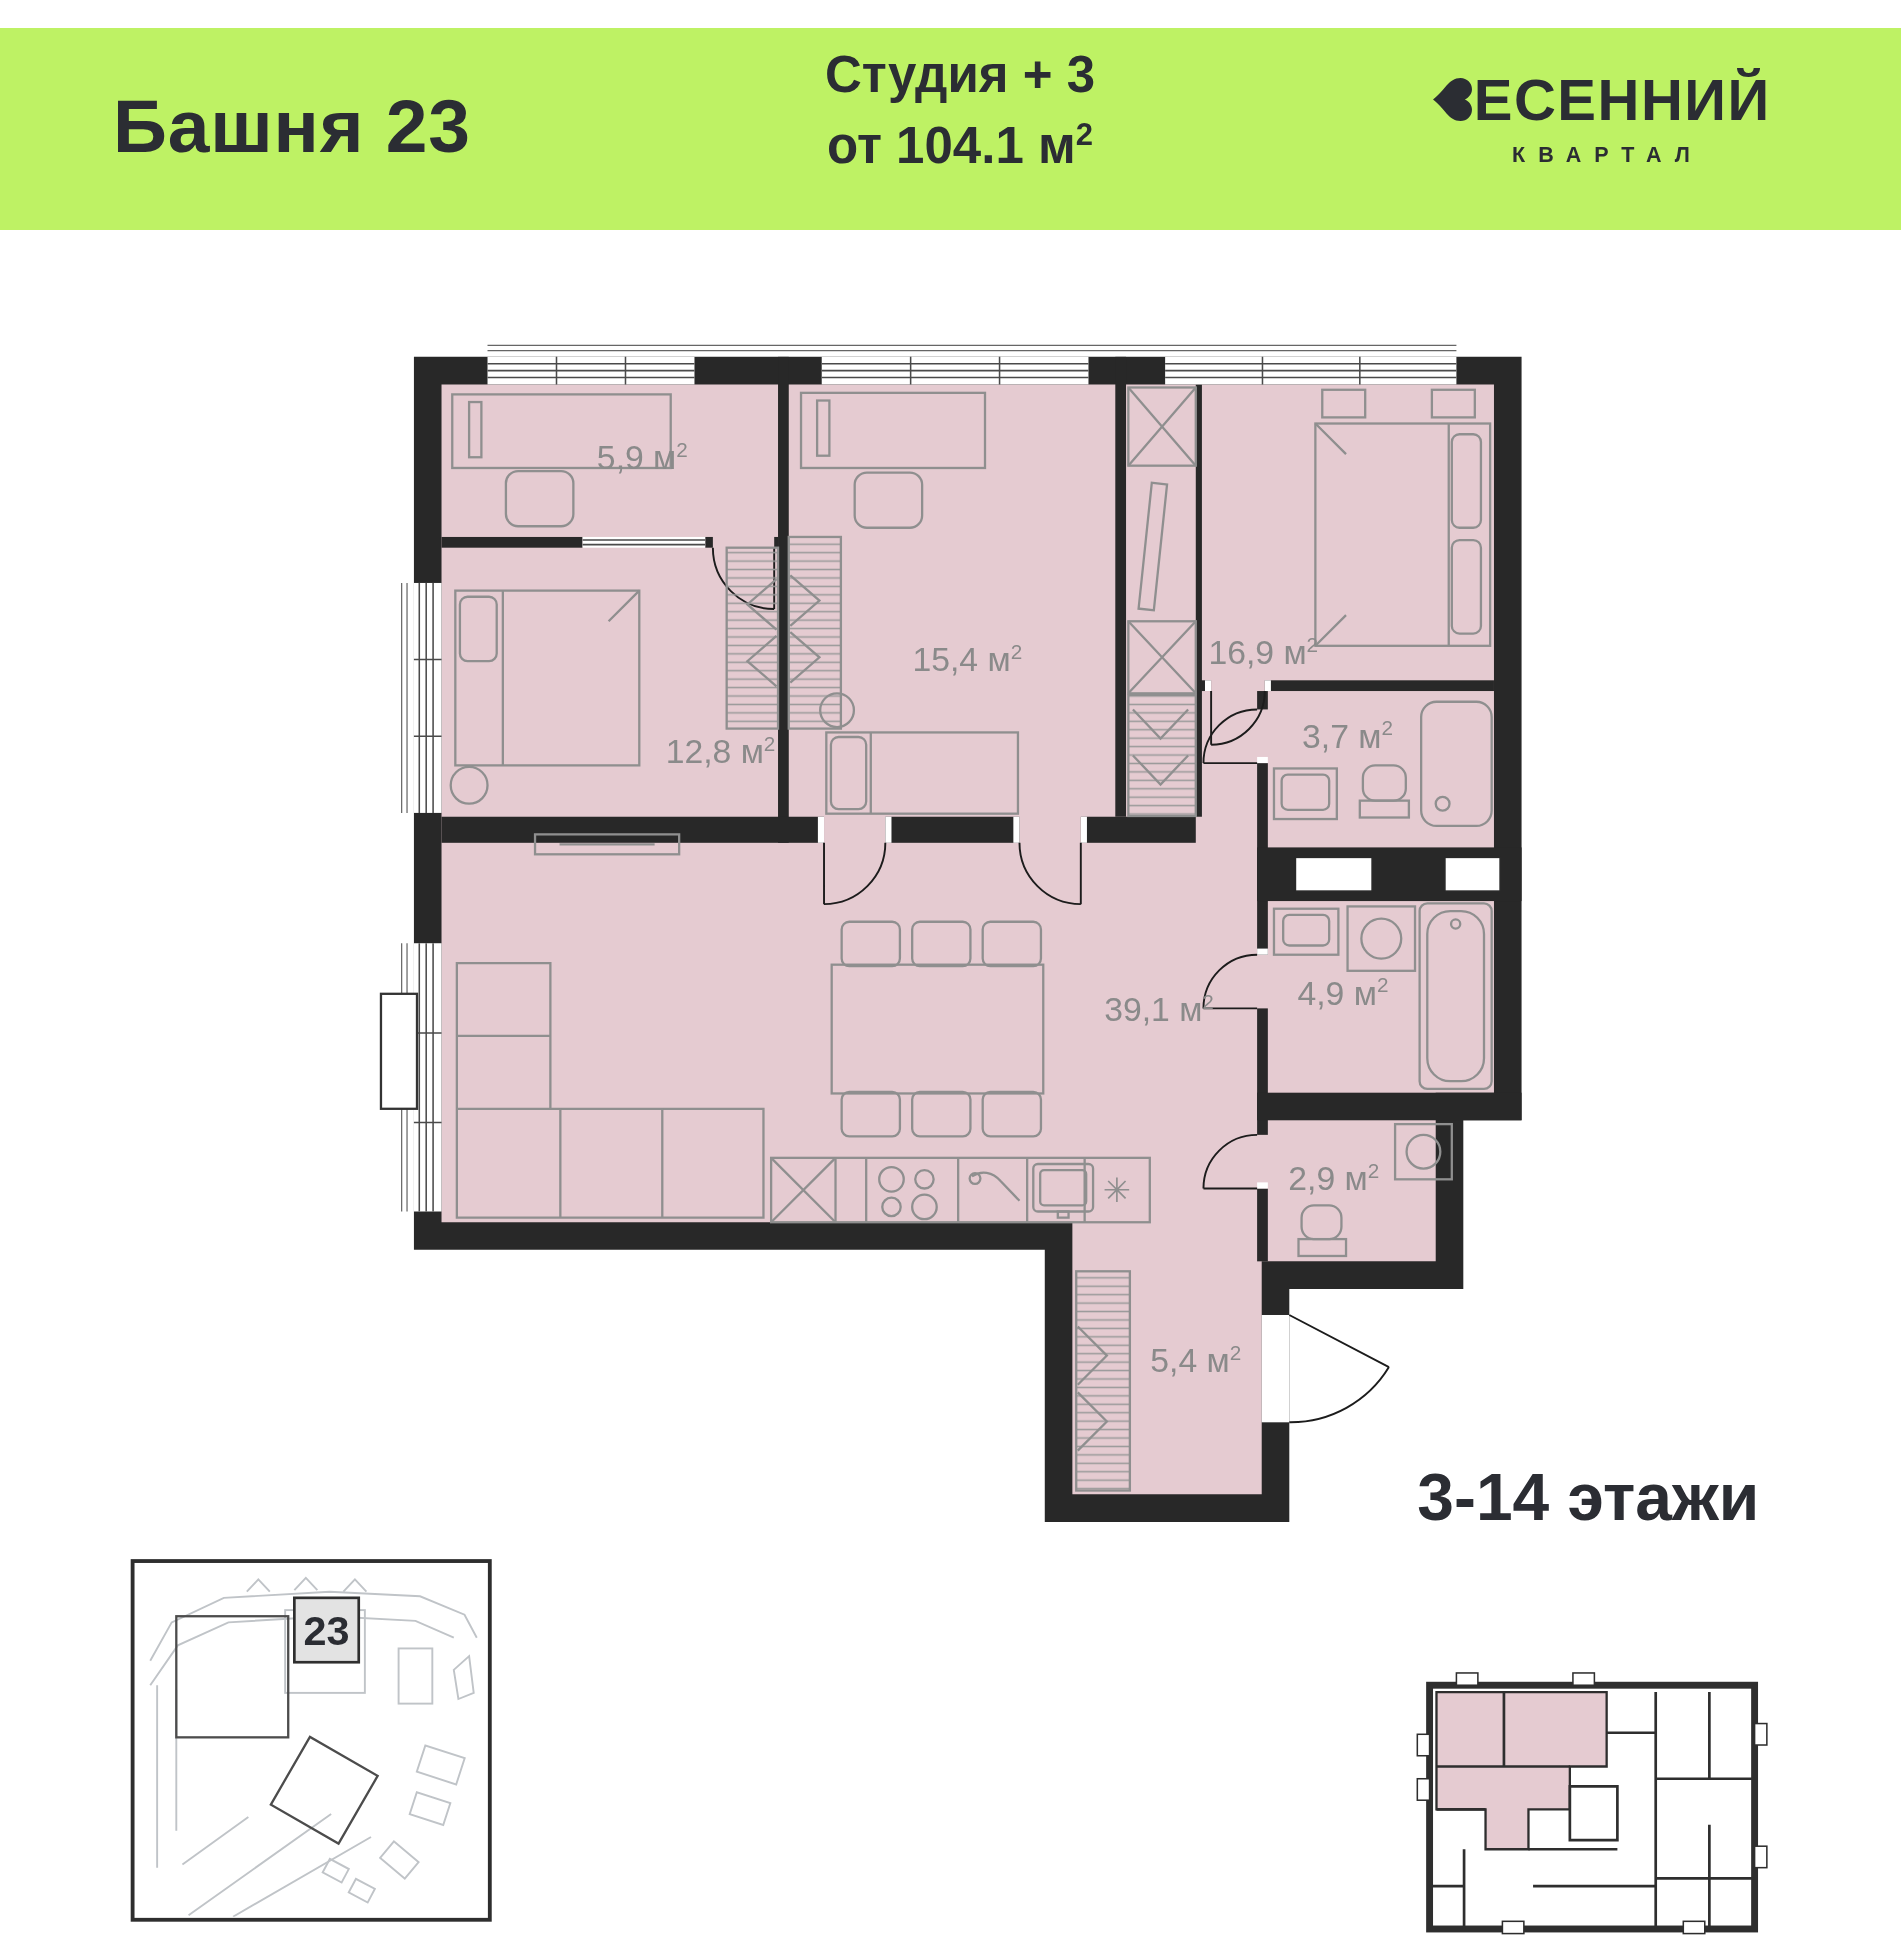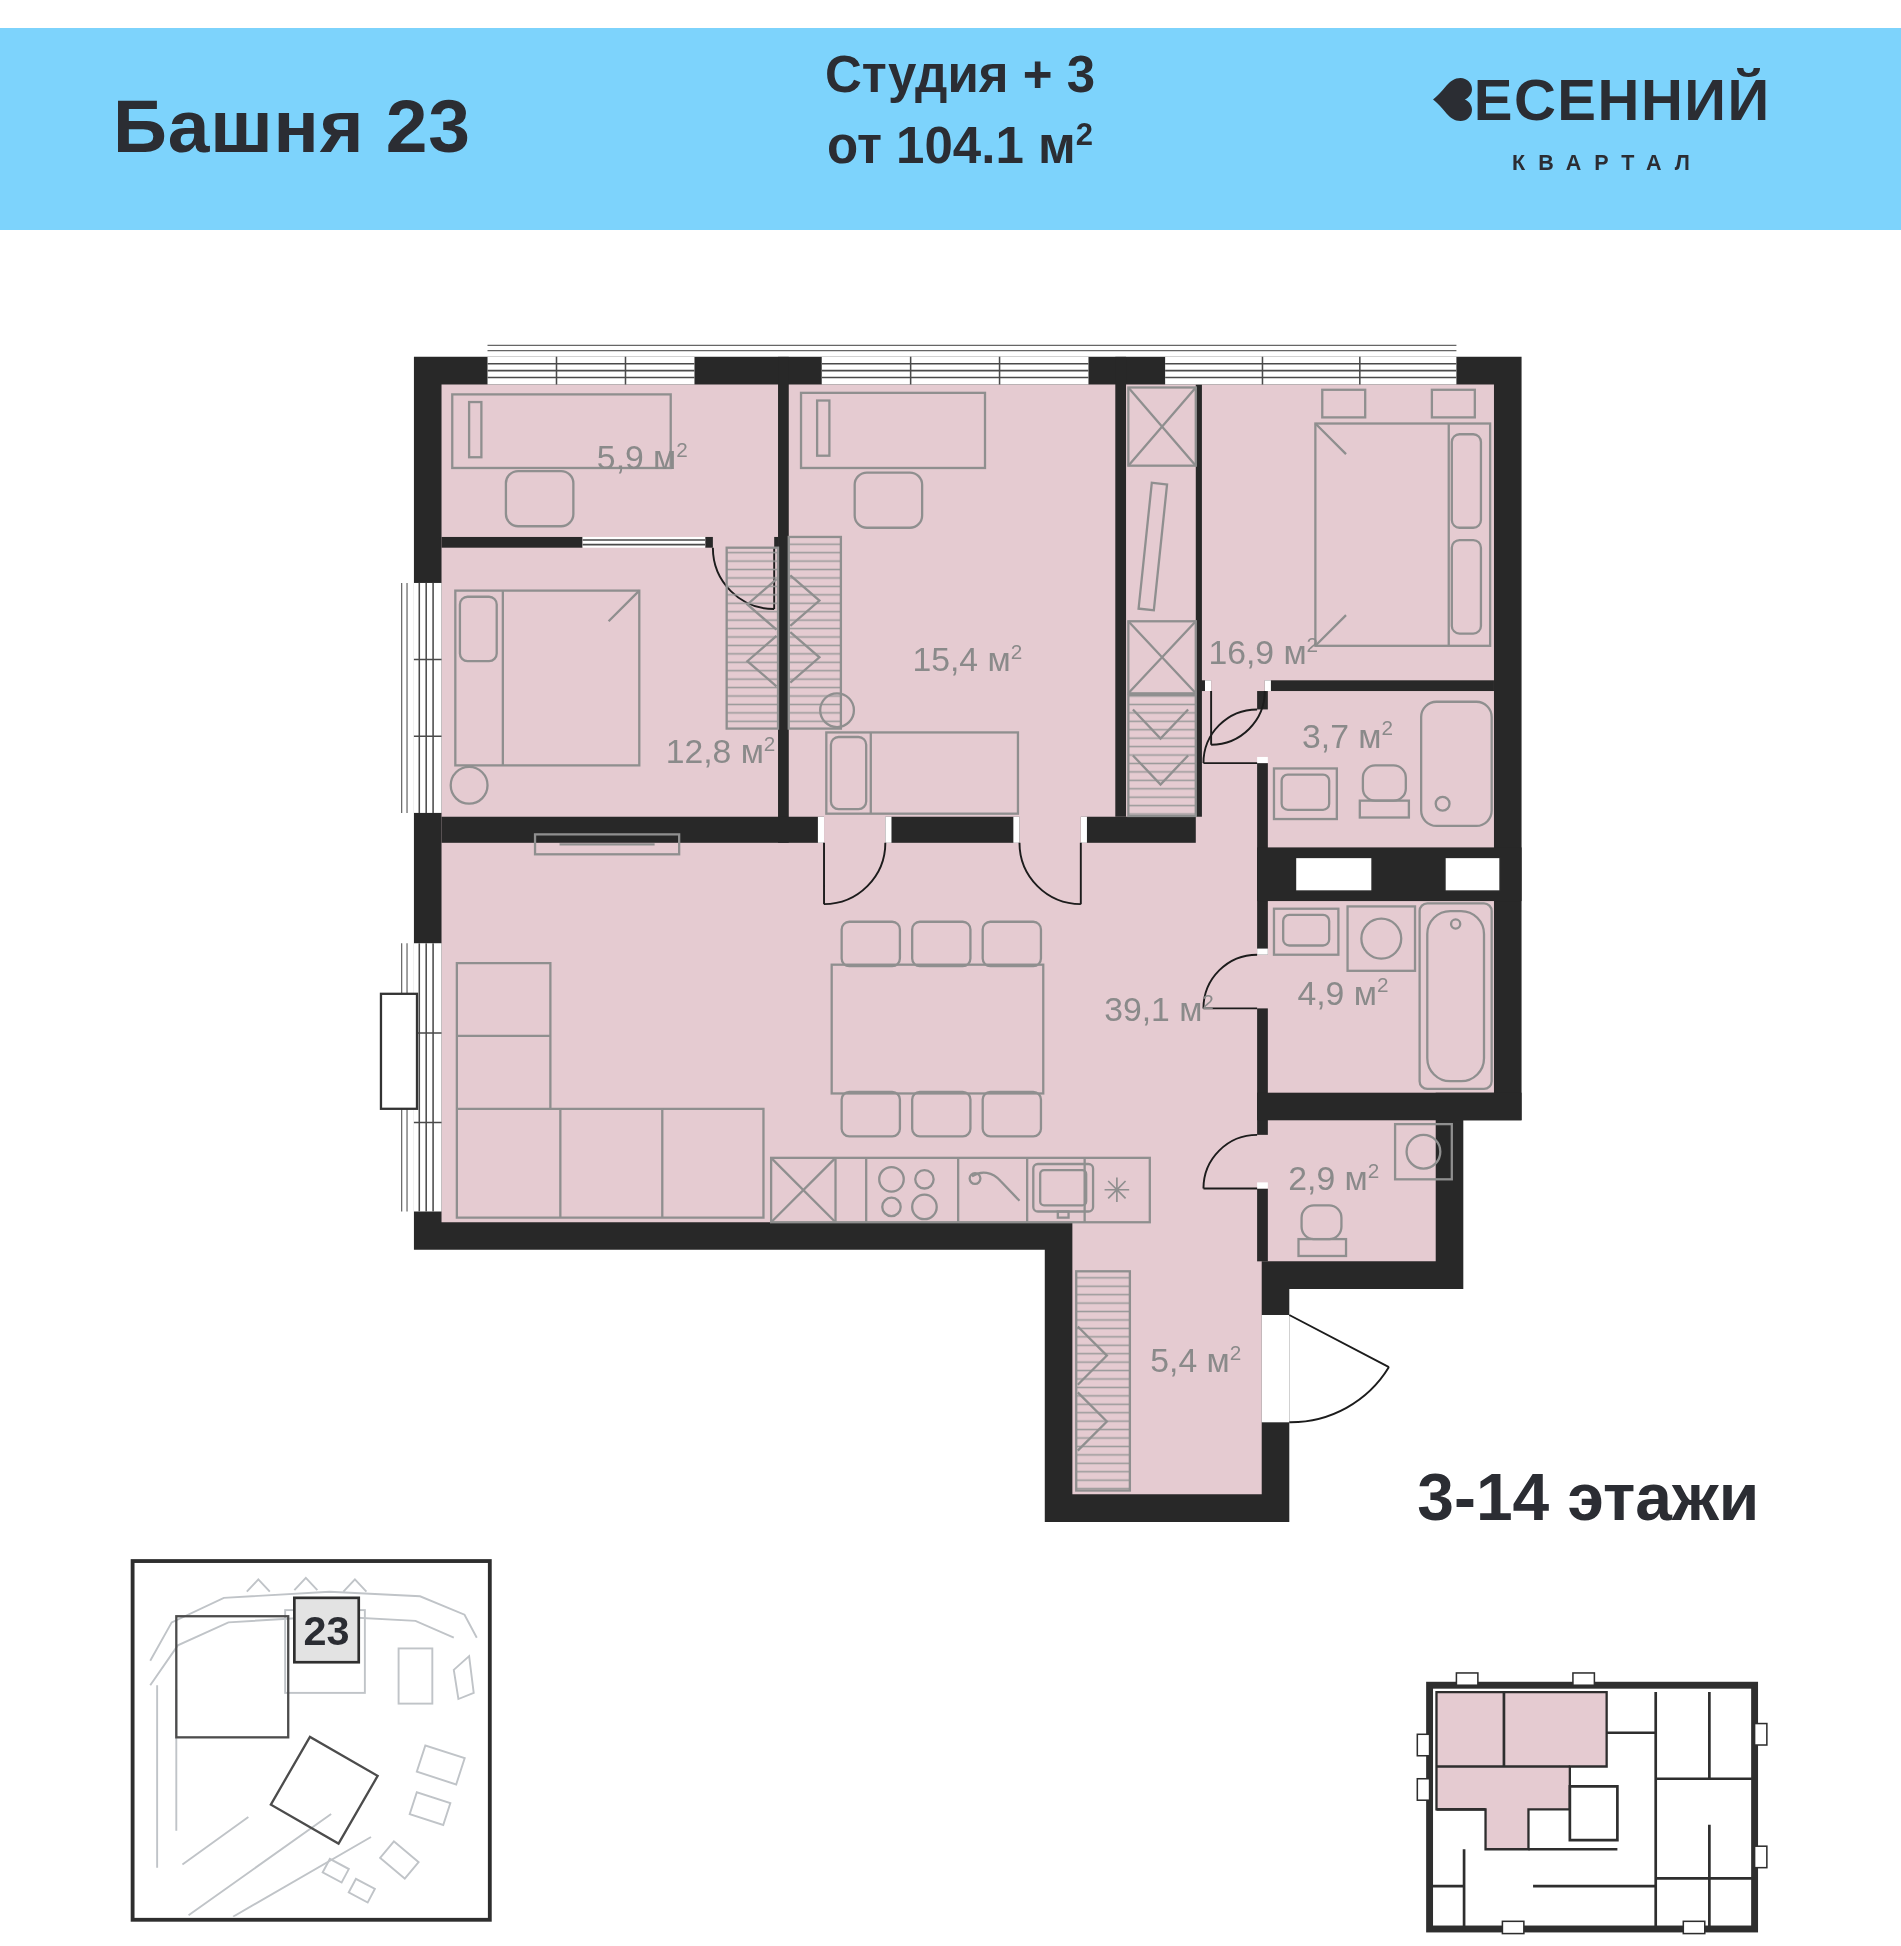--- a/index.html
+++ b/index.html
@@ -1,29 +1,29 @@
 <!DOCTYPE html>
 <html style="font-size:12.3px"><head>
 <meta charset="utf-8">
 <style>
   html,body{margin:0;padding:0;}
   body{
     width:1901px;height:1947px;position:relative;background:#ffffff;
     font-family:"Liberation Sans", sans-serif;color:#2b2d33;overflow:hidden;
   }
-  .band{position:absolute;left:0;top:28px;width:1901px;height:202px;background:#7dd3fc;}
+  .band{position:absolute;left:0;top:28px;width:1901px;height:202px;background:#bef264;}
   .tower{position:absolute;left:113px;top:55px;font-size:75px;font-weight:600;letter-spacing:0.8px;}
   .center-block{position:absolute;left:960px;top:17px;transform:translateX(-50%);text-align:center;white-space:nowrap;}
   .l1{font-size:51px;font-weight:600;}
   .l2{font-size:51px;font-weight:600;margin-top:12px;}
   .l2 sup{font-size:31px;}
   .brand{position:absolute;left:1440px;top:38px;width:322px;text-align:center;}
   .brand-top{display:flex;align-items:center;justify-content:center;gap:1px;font-size:58px;font-weight:800;letter-spacing:1.5px;}
   .heart{width:43px;height:41px;transform:rotate(90deg);flex:0 0 auto;margin-right:-1.5px;}
-  .brand-sub{font-size:21.5px;font-weight:700;letter-spacing:13px;margin-top:18px;text-indent:13px;}
+  .brand-sub{font-size:21.5px;font-weight:700;letter-spacing:13px;margin-top:10px;text-indent:13px;}
   svg.canvas{position:absolute;left:0;top:0;width:1901px;height:1947px;}
   .arealbl{font-size:44px;fill:#8a8a8a;}
   .arealbl .sup{font-size:27px;}
   .floors-h{font-size:86px;font-weight:600;fill:#2b2d33;}
   .badge-num{font-size:54px;font-weight:600;fill:#2b2d33;}
 </style>
 </head>
 <body>
 
 <div class="band">

